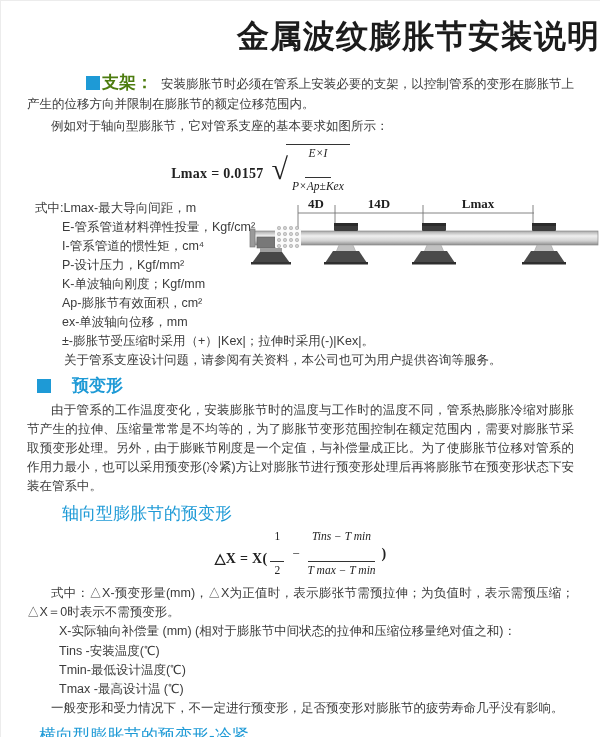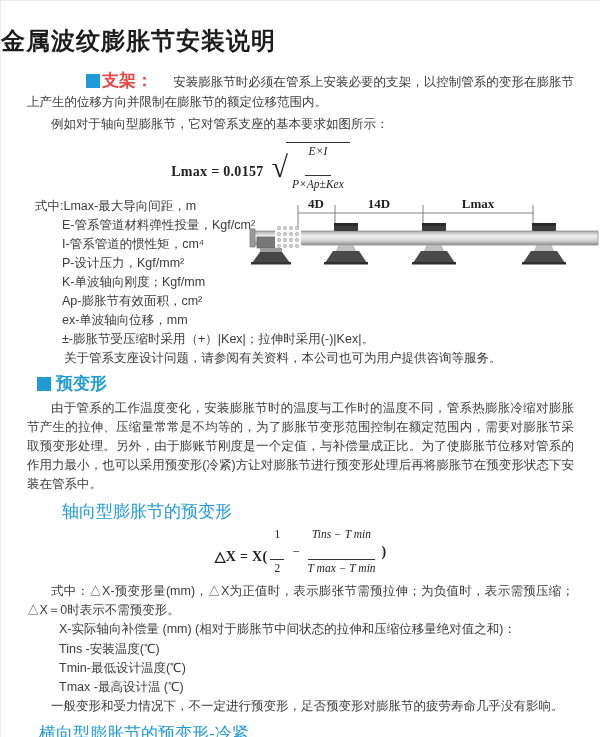--- a/index.html
+++ b/index.html
@@ -8,50 +8,50 @@
     width:600px;height:737px;
     background:#ffffff;
     font-family:"Liberation Sans",sans-serif;
     color:#3b3b3b;
     overflow:hidden;
     border-top:1px solid #ececec;
     border-left:1px solid #ececec;
     box-sizing:border-box;
   }
   .title{
-    margin:24px 0 14px;
-    text-align:left;
-    font-size:24px;
+    margin:14px 0 14px;
+    text-align:right;
+    font-size:32px;
     font-weight:bold;
     color:#1c1c1c;
     letter-spacing:1px;
   }
   .para{
     margin:0 26px;
     font-size:12.5px;
     line-height:19.5px;
     text-align:justify;
   }
   .indent-first{ text-indent:24px; }
   .intro{ text-indent:59px; margin-top:10px; }
   .sq{
     display:inline-block;
     width:14px;height:14px;
     background:#1e9ad6;
     vertical-align:-2px;
     margin-right:2px;
   }
   .sec-label{
-    color:#ef4444;
+    color:#4d7c0f;
     font-size:17px;
     font-weight:bold;
-    margin-right:20px;
+    margin-right:8px;
   }
   .sec-head{
-    display:flex;align-items:center;gap:3px;
+    display:flex;align-items:center;gap:19px;
     margin:4px 0 4px 36px;
     color:#1e9ad6;
     font-size:17px;
     font-weight:bold;
   }
   .sub-head{
     margin:6px 0 2px 61px;
     color:#1e9ad6;
     font-size:17px;
     font-weight:normal;

